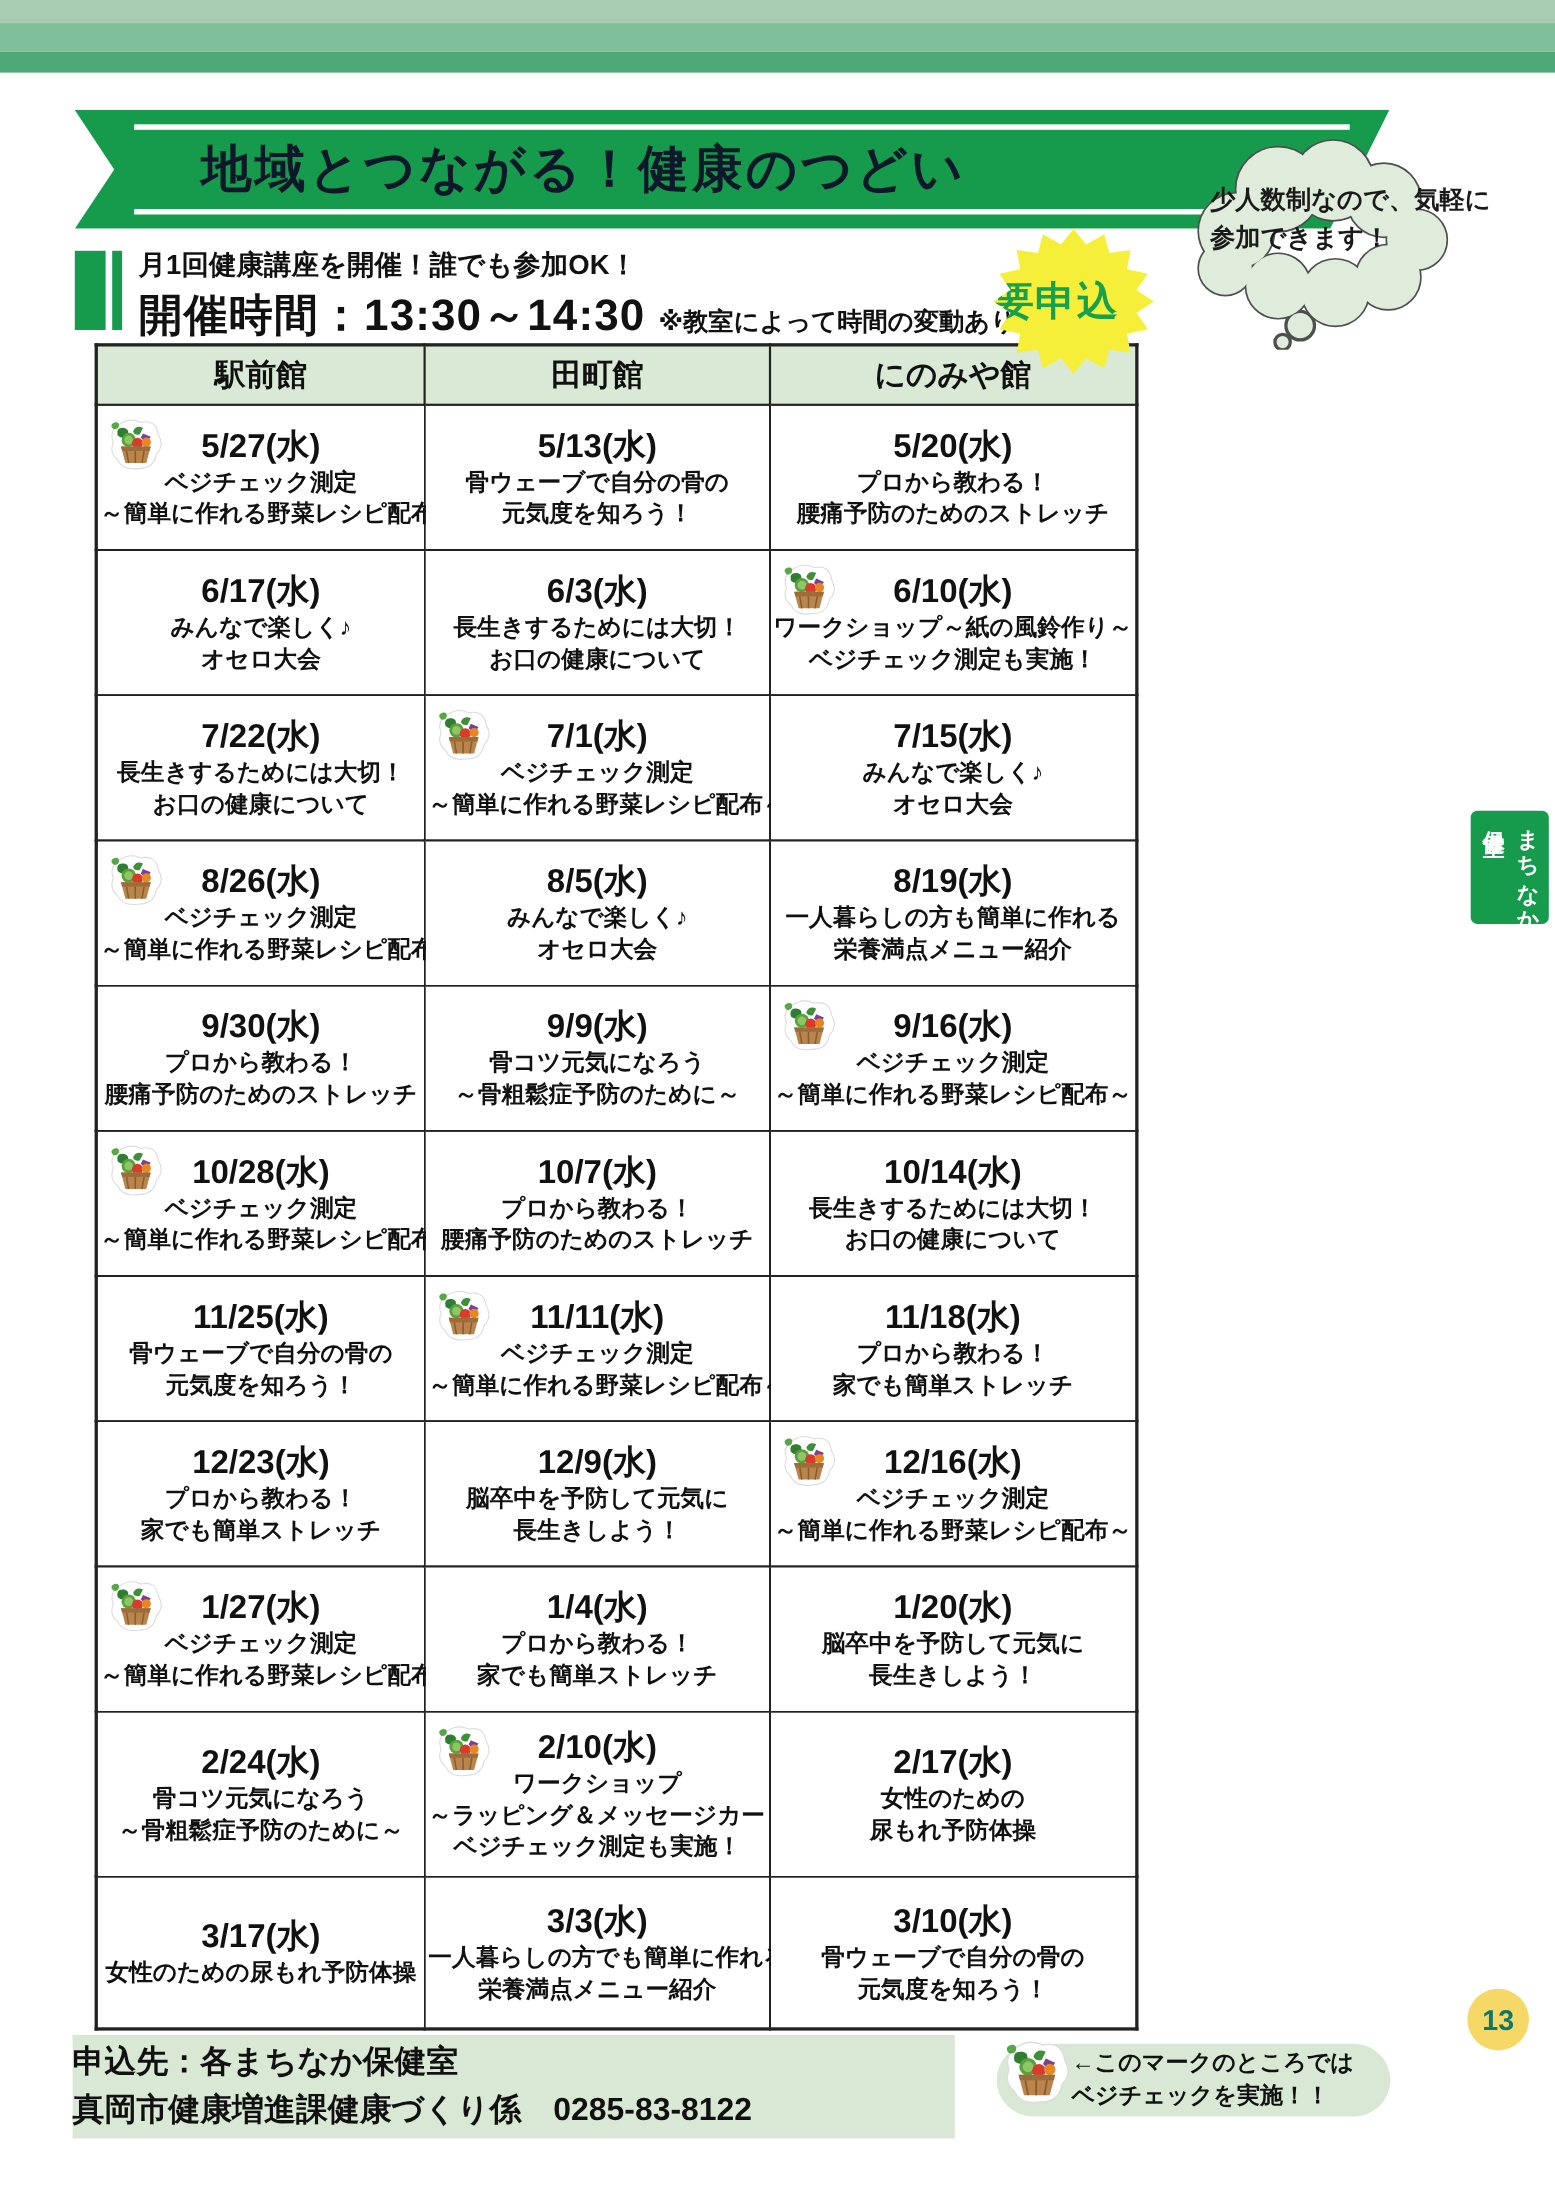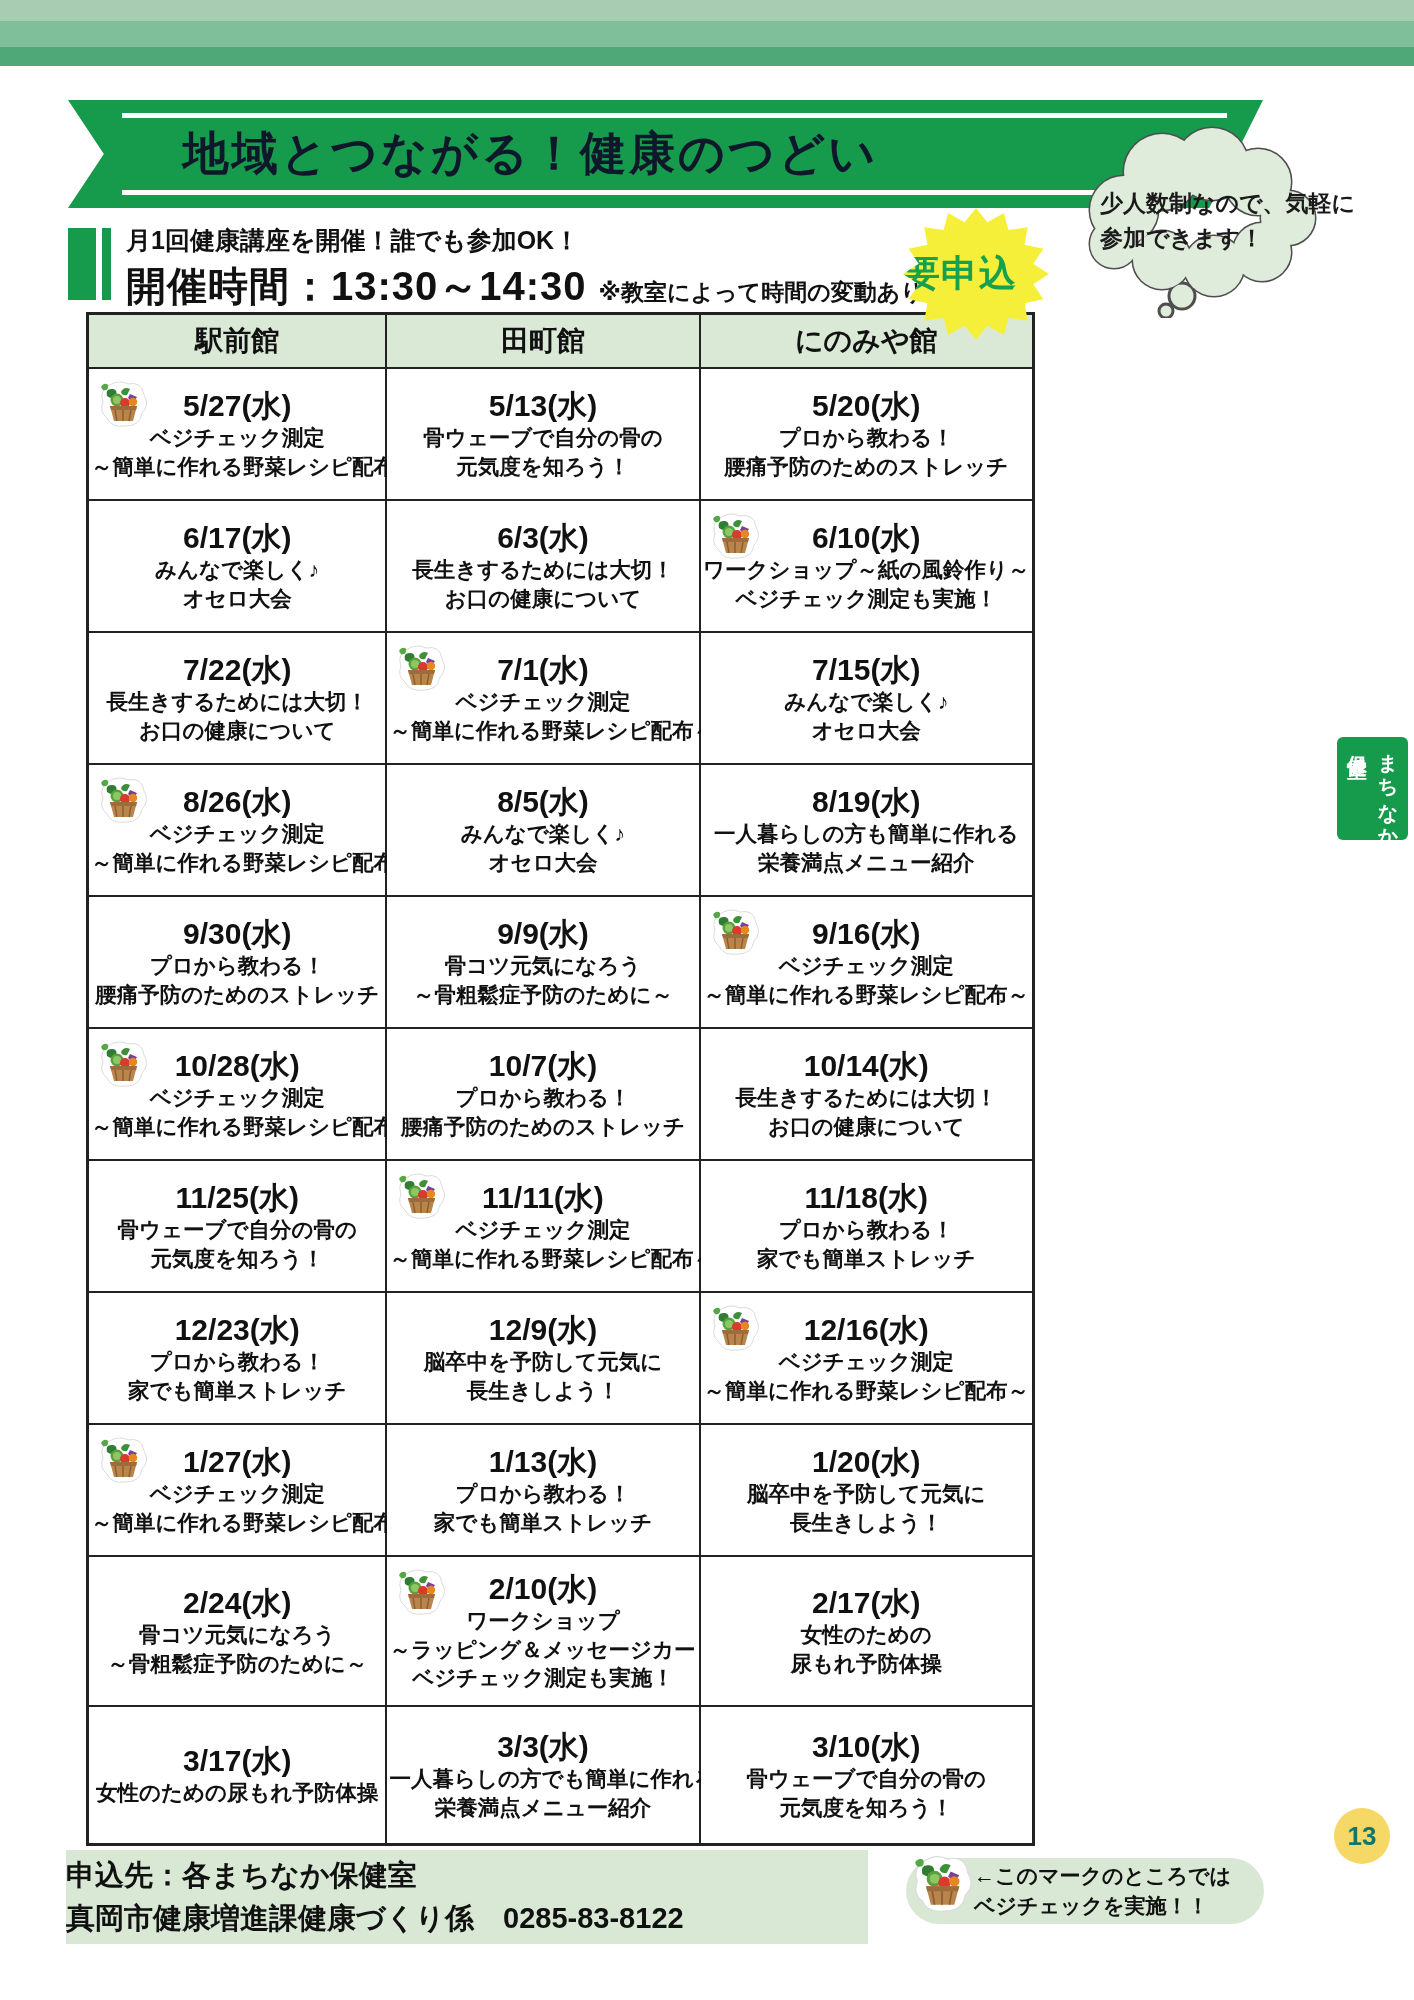--- a/index.html
+++ b/index.html
@@ -26,21 +26,21 @@
   .ribbon-title{
     position:absolute;left:0;right:270px;top:0;bottom:0;
     display:flex;align-items:center;justify-content:center;
     color:#0f172a;font-size:46px;font-weight:900;letter-spacing:3px;white-space:nowrap;
   }
 
   
   .bubble{position:absolute;left:1066px;top:114px;width:262px;height:204px;z-index:3;}
   .bubble svg{position:absolute;left:0;top:0;width:100%;height:100%;}
   .bubble-text{
-    position:absolute;left:34px;top:72px;width:200px;
+    position:absolute;left:34px;top:50px;width:200px;
     font-size:23px;font-weight:800;line-height:1.5;color:#1a1a1a;white-space:nowrap;
   }
 
   
   .badge{
     position:absolute;left:903px;top:208px;width:146px;height:132px;z-index:4;
     background:#f6ef3a;display:flex;align-items:center;justify-content:flex-start;
     clip-path:polygon(100% 50%,89.2% 57.8%,96.2% 69.1%,83.3% 72.2%,85.4% 85.4%,72.2% 83.3%,69.1% 96.2%,57.8% 89.2%,50% 100%,42.2% 89.2%,30.9% 96.2%,27.8% 83.3%,14.6% 85.4%,16.7% 72.2%,3.8% 69.1%,10.8% 57.8%,0 50%,10.8% 42.2%,3.8% 30.9%,16.7% 27.8%,14.6% 14.6%,27.8% 16.7%,30.9% 3.8%,42.2% 10.8%,50% 0,57.8% 10.8%,69.1% 3.8%,72.2% 16.7%,85.4% 14.6%,83.3% 27.8%,96.2% 30.9%,89.2% 42.2%);
   }
   .badge span{color:#17a04e;font-size:37px;font-weight:900;letter-spacing:1px;}
@@ -463,21 +463,21 @@
       <path d="M13 27 L40 27 L36 42 L17 42 Z" fill="#b9854c"></path>
       <path d="M13 27 L40 27 L39 31 L14 31 Z" fill="#9c6c3a"></path>
       <path d="M18 31 l2 11 M26 31 l0 11 M34 31 l-2 11" stroke="#8a5d30" stroke-width="1.4" fill="none"></path>
     </svg>
   </span>
             <div class="ev-date">1/27(水)</div>
             <div class="ev-line">ベジチェック測定</div>
             <div class="ev-line">～簡単に作れる野菜レシピ配布～</div>
           </td>
           <td>
-            <div class="ev-date">1/13(水)</div>
+            <div class="ev-date">1/4(水)</div>
             <div class="ev-line">プロから教わる！</div>
             <div class="ev-line">家でも簡単ストレッチ</div>
           </td>
           <td>
             <div class="ev-date">1/20(水)</div>
             <div class="ev-line">脳卒中を予防して元気に</div>
             <div class="ev-line">長生きしよう！</div>
           </td>
         </tr>
         <tr>

